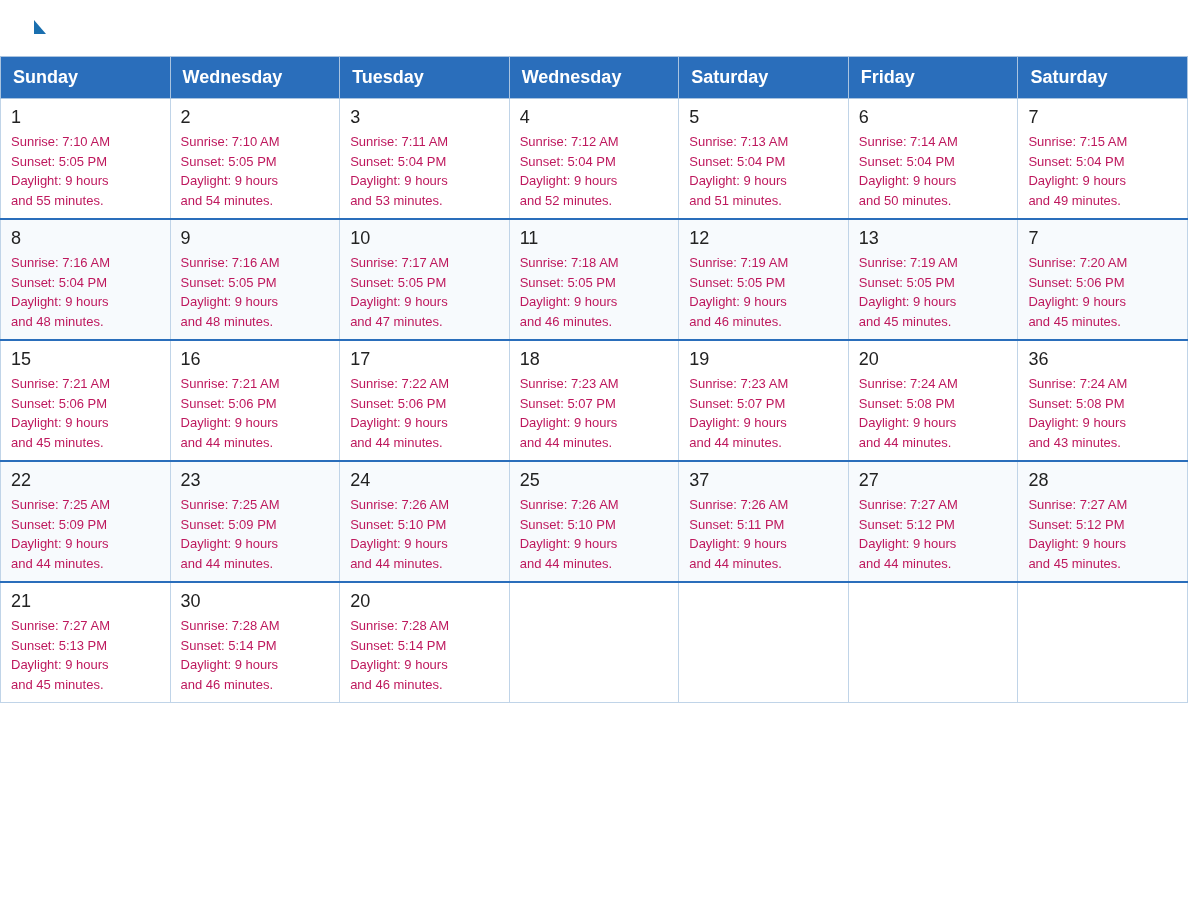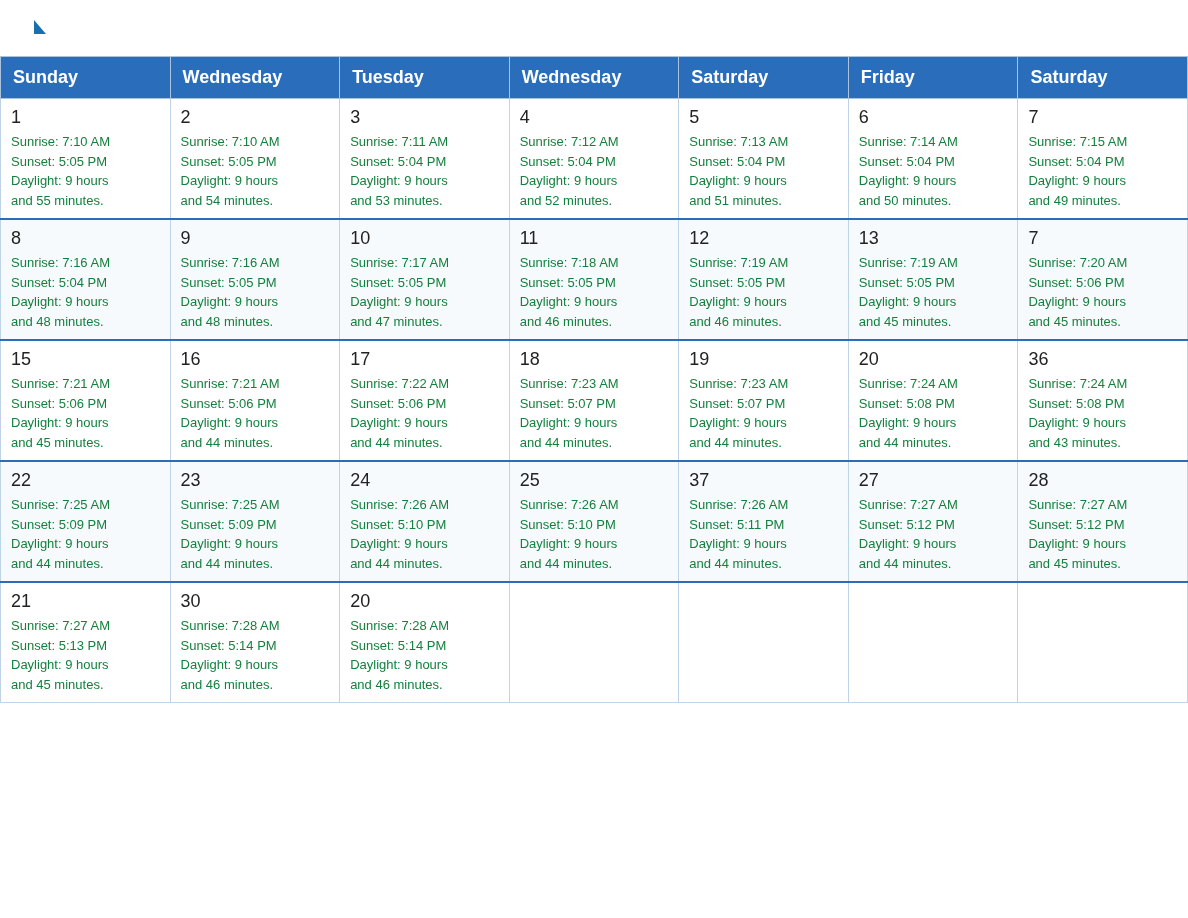--- a/index.html
+++ b/index.html
@@ -80,21 +80,21 @@
       min-height: 120px;
     }
     .day-number {
       font-size: 18px;
       font-weight: normal;
       color: #222;
       margin-bottom: 4px;
     }
     .day-info {
       font-size: 13px;
-      color: #15803d;
+      color: #be185d;
       line-height: 1.5;
     }
     .empty-cell {
       background: #fff;
     }
     tr:nth-child(even) td { background: #f7fafd; }
     tr:nth-child(odd) td { background: #fff; }
     .row-divider td {
       border-top: 2px solid #2a6ebb;
     }

